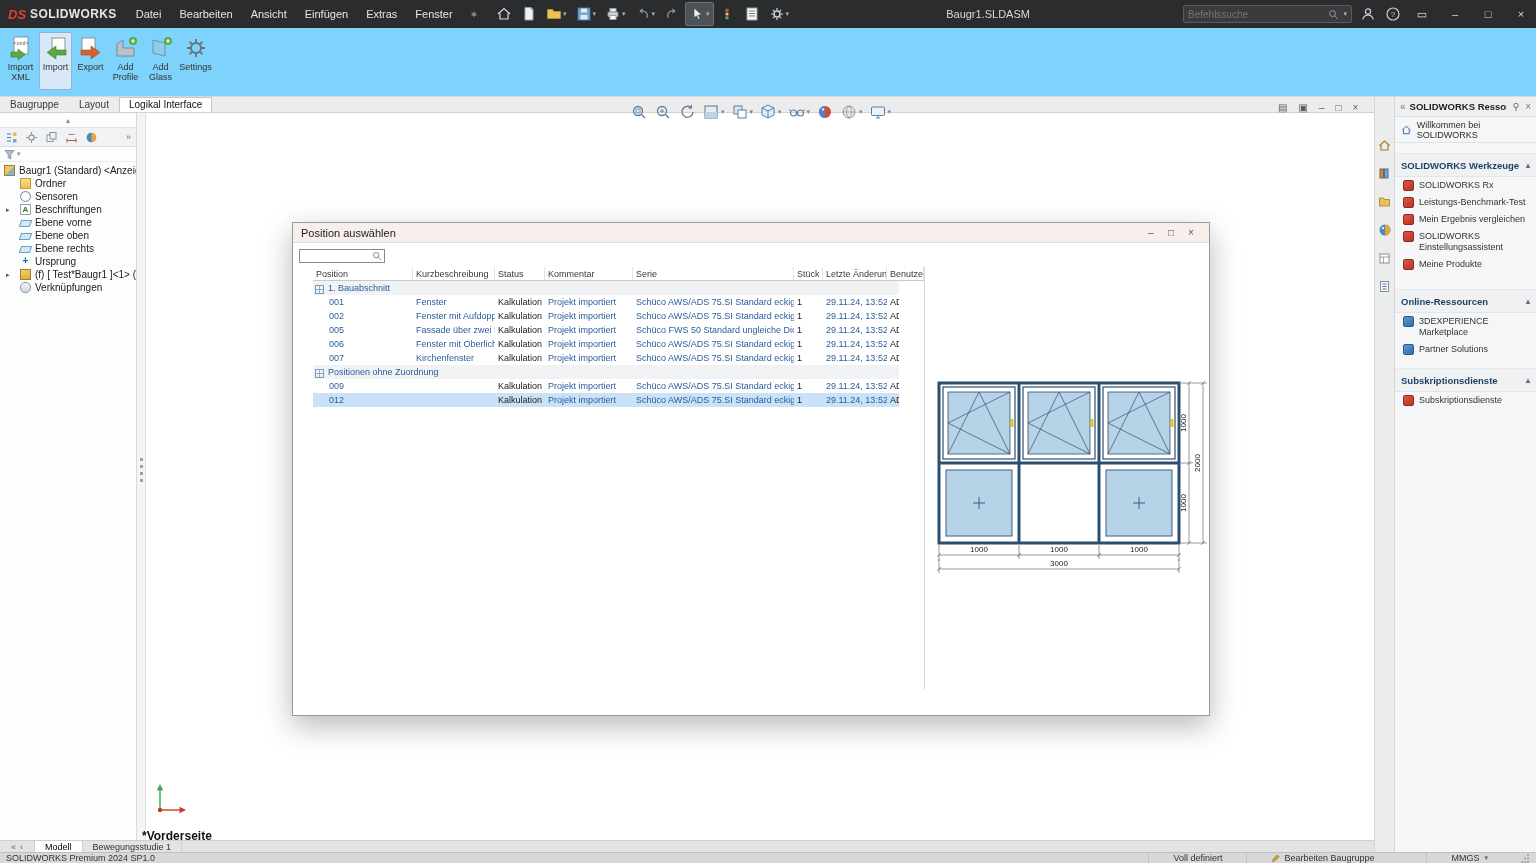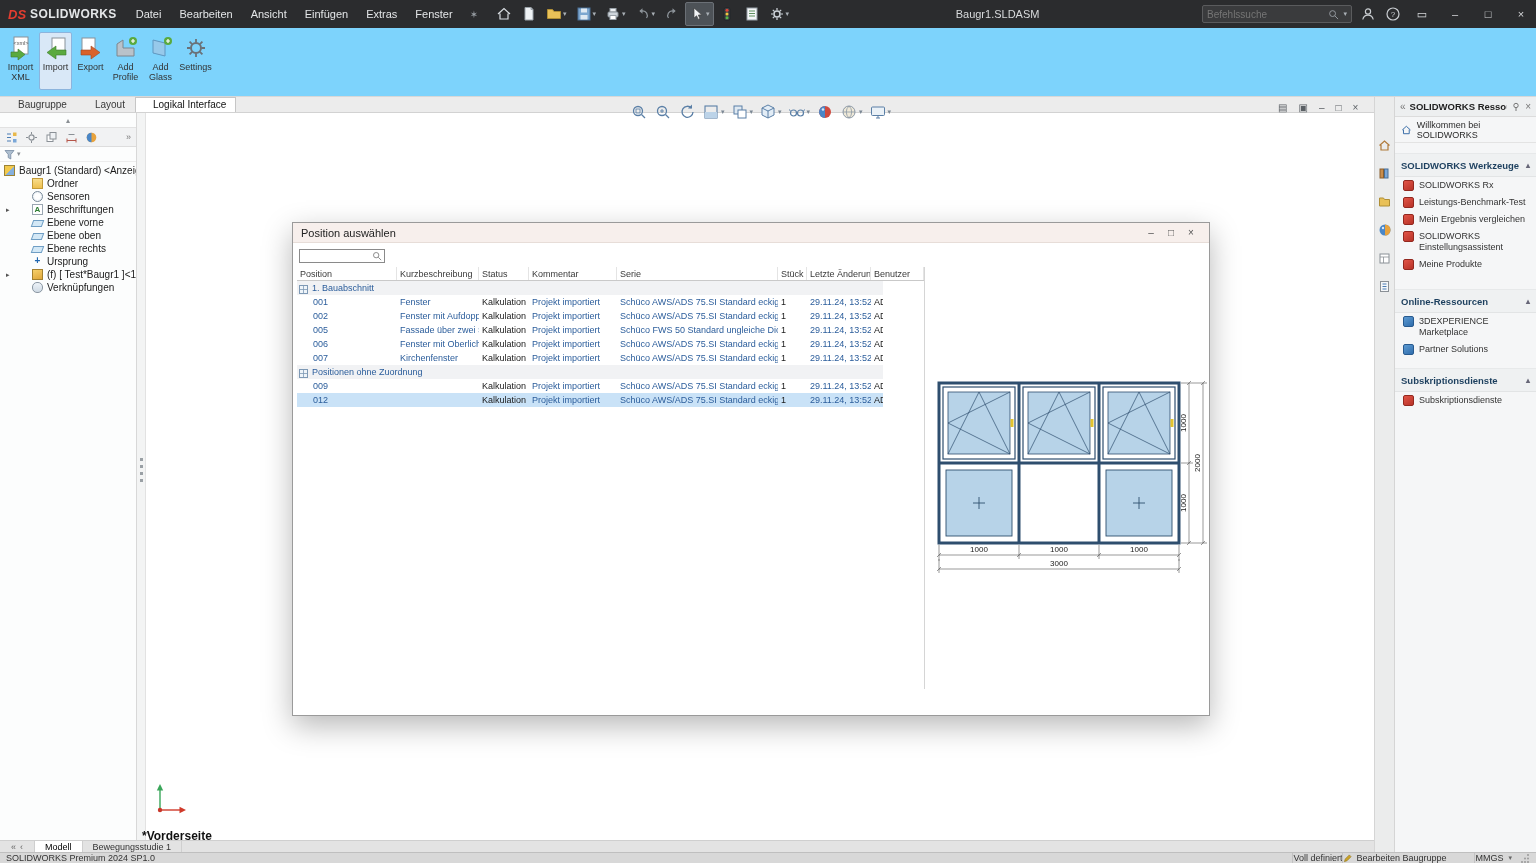--- a/index.html
+++ b/index.html
@@ -15,52 +15,52 @@
   .menubar{display:flex}
   .menu-item{padding:0 9px;height:28px;line-height:28px;cursor:default}
   .pin{color:#9aa0a6;padding:0 8px;font-size:10px}
   .qat{display:flex;align-items:center;margin-left:6px;gap:1px}
   .qbtn{height:24px;display:flex;align-items:center;padding:0 3px;border-radius:2px;border:1px solid transparent}
   .qbtn.pressed{background:#4d5257;border-color:#6b7076}
   .qbtn svg{display:block}
   .caret{color:#aab0b6;font-size:7px;margin-left:1px}
   .tb-title{flex:1;text-align:center;color:#d8dadc;font-size:11px;white-space:nowrap;overflow:hidden}
   .tb-right{display:flex;align-items:center;gap:7px;padding-right:2px}
-  .cmd-search{width:150px;height:17px;background:#3a3b3d;border:1px solid #5a5b5d;border-radius:2px;
+  .cmd-search{width:169px;height:17px;background:#3a3b3d;border:1px solid #5a5b5d;border-radius:2px;
     display:flex;align-items:center;padding:8px 4px;gap:3px}
   .cmd-search input{flex:1;width:100px;background:transparent;border:none;outline:none;color:#cfd1d3;font-size:10px;
     font-family:"Liberation Sans",sans-serif}
   .tb-icon{color:#c9cdd1;font-size:11px;display:flex;align-items:center;justify-content:center;width:18px;height:18px}
   .wbtn{width:26px;height:28px;display:flex;align-items:center;justify-content:center;color:#d6d8da;font-size:11px}
 
   
   .ribbon{position:absolute;left:0;top:28px;width:1536px;height:69px;background:#7dd3fc;
     border-bottom:1px solid #d7d8d9;display:flex;align-items:flex-start;padding:4px 0 0 4px;gap:2px}
   .rbtn{width:33px;display:flex;flex-direction:column;align-items:center;padding-top:2px;gap:1px;
     border:1px solid transparent;border-radius:2px;min-height:58px}
   .rbtn.pressed{background:#d9e8f7;border-color:#8cb4dd}
   .rlabel{font-size:9px;line-height:10px;color:#333;text-align:center}
   .ricon svg{display:block}
 
   
   .tabrow{position:absolute;left:0;top:97px;width:1374px;height:16px;background:#ececec;
     border-bottom:1px solid #d2d2d2;display:flex;align-items:flex-end;font-size:10px}
-  .cm-tab{padding:1px 9px 2px 17px;color:#3a3a3a;border:1px solid transparent;border-bottom:none}
+  .cm-tab{padding:1px 9px 2px 9px;color:#3a3a3a;border:1px solid transparent;border-bottom:none}
   .cm-tab.active{background:#fff;border-color:#c6c6c6;color:#111}
 
   
   .leftpanel{position:absolute;left:0;top:113px;width:137px;height:727px;background:#fcfdfd;
     border-right:1px solid #d8d8d8;font-size:10px;overflow:hidden}
   .panel-top{height:14px;display:flex;align-items:center;justify-content:center;color:#8a8f94;font-size:8px}
   .fm-tabs{height:20px;background:#f1f2f3;border-top:1px solid #e2e2e2;border-bottom:1px solid #ddd;
     display:flex;align-items:center;gap:7px;padding:0 5px;color:#6a6f74}
   .fm-tab{display:flex;align-items:center}
   .filter-row{height:15px;display:flex;align-items:center;gap:2px;padding:0 4px;border-bottom:1px solid #ececec;color:#8a8f94;font-size:7px}
   .tree{padding-top:2px}
-  .tree-row{display:flex;align-items:center;height:13px;padding-left:32px;position:relative;white-space:nowrap;overflow:hidden;color:#1a1a1a}
+  .tree-row{display:flex;align-items:center;height:13px;padding-left:20px;position:relative;white-space:nowrap;overflow:hidden;color:#1a1a1a}
   .tree-row.root{padding-left:4px}
   .tree-row .arrow{position:absolute;left:6px;font-size:7px;color:#555;width:8px}
   .ticon{display:inline-block;width:11px;height:11px;margin-right:4px;flex:none}
   .i-asm{background:linear-gradient(135deg,#f2c94c 0 55%,#86b0dd 55% 100%);border:1px solid #9c8334}
   .i-folder{background:linear-gradient(#f8dd8a,#eec04f);border:1px solid #c39b38}
   .i-sensor{border:1px solid #7a8a99;border-radius:50%;background:radial-gradient(circle,#fff 40%,#dbe6ef)}
   .i-annot{border:1px solid #9aa6b1;background:#fff;font-size:8px;font-weight:bold;color:#2e7d32;text-align:center;line-height:9px}
   .i-annot::before{content:"A"}
   .ticon.i-plane{border:1px solid #6f9ec4;background:rgba(150,200,235,.4);transform:skewX(-20deg);height:7px;margin-top:2px}
   .i-origin{color:#1f66b0;font-weight:bold;font-size:10px;line-height:10px;text-align:center}
@@ -90,21 +90,21 @@
   .dialog{position:absolute;left:292px;top:222px;width:918px;height:494px;background:#fff;
     border:1px solid #9a9a9a;box-shadow:0 10px 28px rgba(0,0,0,.28);z-index:30;font-size:9.5px}
   .dlg-title{height:20px;background:#f7efec;border-bottom:1px solid #e7ddd8;display:flex;align-items:center;
     padding:0 8px;font-size:11px;color:#222}
   .dlg-wbtns{margin-left:auto;display:flex}
   .dlg-wbtns span{width:20px;text-align:center;color:#555;font-size:10px}
   .dlg-search{position:absolute;left:6px;top:26px;width:86px;height:14px;border:1px solid #8a8a8a;background:#fff;
     display:flex;align-items:center;padding-right:2px}
   .dlg-search input{flex:1;width:66px;border:none;outline:none;font-size:9px;padding:0 2px;font-family:"Liberation Sans",sans-serif}
   .dlg-content{position:absolute;left:0;top:44px;right:0;bottom:26px;display:flex}
-  .tablearea{width:632px;border-right:1px solid #d5d5d5;padding-left:4px;overflow:hidden}
+  .tablearea{width:632px;border-right:1px solid #d5d5d5;padding-left:20px;overflow:hidden}
   .thead{display:flex;height:14px;line-height:14px;border-bottom:1px solid #c9c9c9;color:#3a3a3a;font-size:9px}
   .th{border-right:1px solid #e4e4e4;padding-left:3px;white-space:nowrap;overflow:hidden}
   .c0{width:100px}.c1{width:82px}.c2{width:50px}.c3{width:88px}.c4{width:161px}.c5{width:29px}.c6{width:64px}.c7{width:40px;flex:1}
   .trow{display:flex;height:14px;line-height:14px;font-size:9px;width:586px;white-space:nowrap}
   .tc{padding-left:3px;overflow:hidden;color:#1a1a1a}
   .trow .c0{padding-left:16px}
   .trow .c0,.trow .c1,.trow .c3,.trow .c4,.trow .c6{color:#2b5d9b}
   .trow.sel{background:#c9e2f7}
   .trow.group{background:#f1f2f4}
   .trow .grp{display:none;align-items:center;color:#2b5d9b}
@@ -139,21 +139,21 @@
   
   .doctabs{position:absolute;left:0;top:840px;width:1374px;height:12px;background:#e3e3e3;border-top:1px solid #cfcfcf;
     display:flex;align-items:stretch;font-size:9px;color:#333}
   .dt-nav{width:34px;display:flex;align-items:center;justify-content:center;gap:4px;color:#666}
   .dtab{padding:0 10px;display:flex;align-items:center;border-right:1px solid #cfcfcf}
   .dtab.active{background:#fff;border-left:1px solid #cfcfcf;color:#000}
   .statusbar{position:absolute;left:0;top:852px;width:1536px;height:11px;background:#d8d8d8;border-top:1px solid #bfbfbf;
     display:flex;align-items:center;font-size:9px;color:#333;padding:0 6px}
   .sb-left{flex:1}
   .sb-right{display:flex;align-items:center;height:100%}
-  .sb-item{padding:0 0;border-left:1px solid #c2c2c2;height:100%;display:flex;align-items:center;gap:4px}
+  .sb-item{padding:0 24px;border-left:1px solid #c2c2c2;height:100%;display:flex;align-items:center;gap:4px}
 </style>
 </head>
 <body>
 
 <div class="titlebar">
   <div class="logo">
     <span class="logo-mark">DS</span>
     <span class="logo-text">SOLIDWORKS</span>
   </div>
   <div class="menubar">

